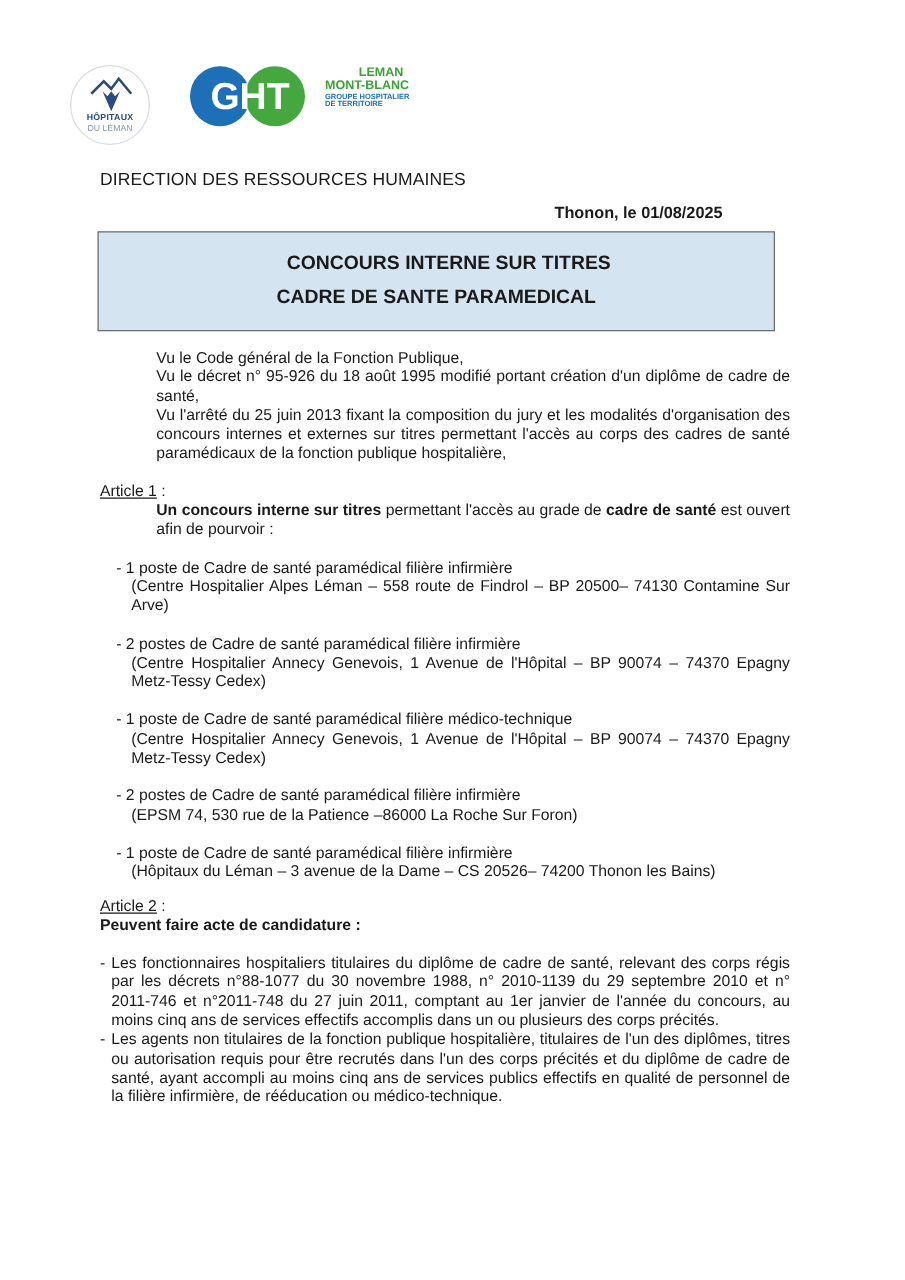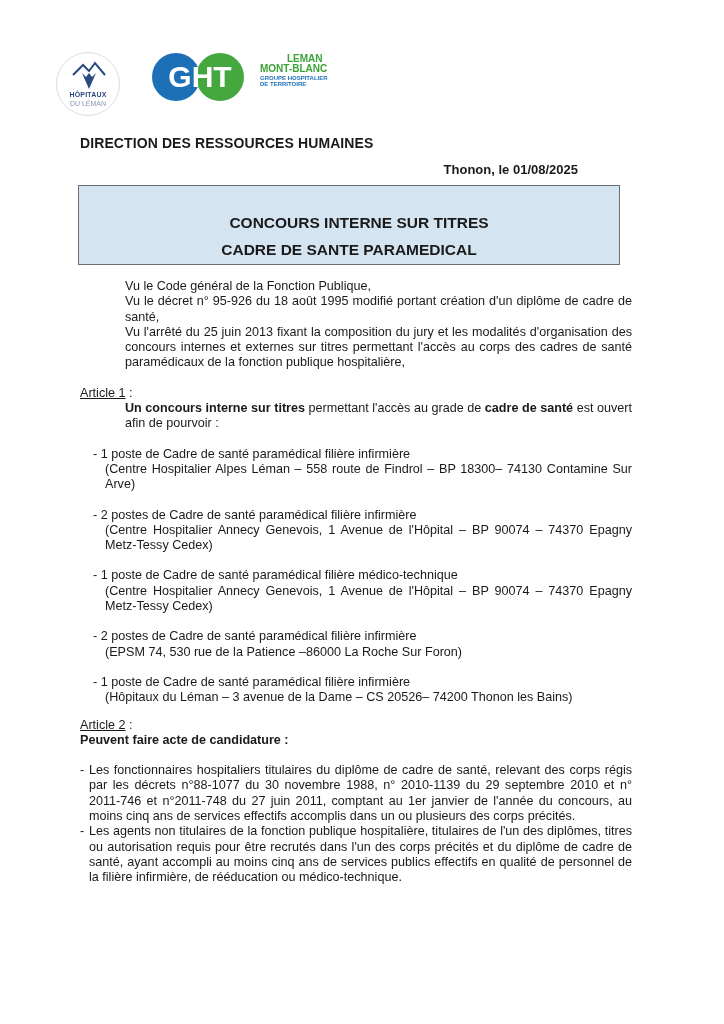--- a/index.html
+++ b/index.html
@@ -14,27 +14,27 @@
   .logo-hl .l2 { position: absolute; left: 0; right: 0; top: 47px; text-align: center; font-size: 7px; color: #8a97b0; }
 
   .logo-ght { position: absolute; left: 86px; top: 0; width: 260px; height: 50px; }
   .logo-ght svg { position: absolute; left: 0; top: 0; }
   .ght-text { position: absolute; left: 118px; top: 2px; color: #3aa335; font-weight: bold; line-height: 1; }
   .ght-text .t1 { font-size: 10px; padding-left: 27px; }
   .ght-text .t2 { font-size: 10px; }
   .ght-text .t3 { font-size: 6px; color: #1d6fb8; margin-top: 1px; }
   .ght-text .t4 { font-size: 6px; color: #1d6fb8; }
 
-  .drh { position: absolute; left: 80px; top: 135px; font-size: 14px; font-weight: bold; letter-spacing: 0.1px; }
+  .drh { position: absolute; left: 80px; top: 135px; font-size: 14px; font-weight: normal; letter-spacing: 0.1px; }
   .date { position: absolute; right: 146px; top: 162px; font-size: 13px; font-weight: bold; text-align: center; }
 
   .title-box { position: absolute; left: 78px; top: 185px; width: 542px; height: 80px;
                background: #d4e4f1; border: 1px solid #6b6f75; text-align: center; }
   .title-box .t { font-size: 15.5px; font-weight: bold; line-height: 27px; }
-  .title-box .t:first-child { margin-top: 23px; padding-left: 20px; }
+  .title-box .t:first-child { margin-top: 11px; padding-left: 20px; }
 
   .body { position: absolute; left: 80px; top: 279px; width: 552px; font-size: 12.6px; line-height: 15.3px; }
   .p { text-align: justify; margin-left: 45px; }
   .gap { height: 15px; }
   .art { text-decoration: underline; }
   b { font-weight: bold; }
 
   .item { margin-left: 13px; }
   .item .head { }
   .item .addr { padding-left: 12px; text-align: justify; }
@@ -87,21 +87,21 @@
 
   <div><span class="art">Article 1</span><span> :</span></div>
   <div class="p">
     <b>Un concours interne sur titres</b><span> permettant l'accès au grade de </span><b>cadre de santé</b><span> est ouvert afin de pourvoir :</span>
   </div>
 
   <div class="gap"></div>
 
   <div class="item">
     <div class="head">- 1 poste de Cadre de santé paramédical filière infirmière</div>
-    <div class="addr">(Centre Hospitalier Alpes Léman – 558 route de Findrol – BP 18300– 74130 Contamine Sur Arve)</div>
+    <div class="addr">(Centre Hospitalier Alpes Léman – 558 route de Findrol – BP 20500– 74130 Contamine Sur Arve)</div>
   </div>
   <div class="gap"></div>
   <div class="item">
     <div class="head">- 2 postes de Cadre de santé paramédical filière infirmière</div>
     <div class="addr">(Centre Hospitalier Annecy Genevois, 1 Avenue de l'Hôpital – BP 90074 – 74370 Epagny Metz-Tessy Cedex)</div>
   </div>
   <div class="gap"></div>
   <div class="item">
     <div class="head">- 1 poste de Cadre de santé paramédical filière médico-technique</div>
     <div class="addr">(Centre Hospitalier Annecy Genevois, 1 Avenue de l'Hôpital – BP 90074 – 74370 Epagny Metz-Tessy Cedex)</div>

